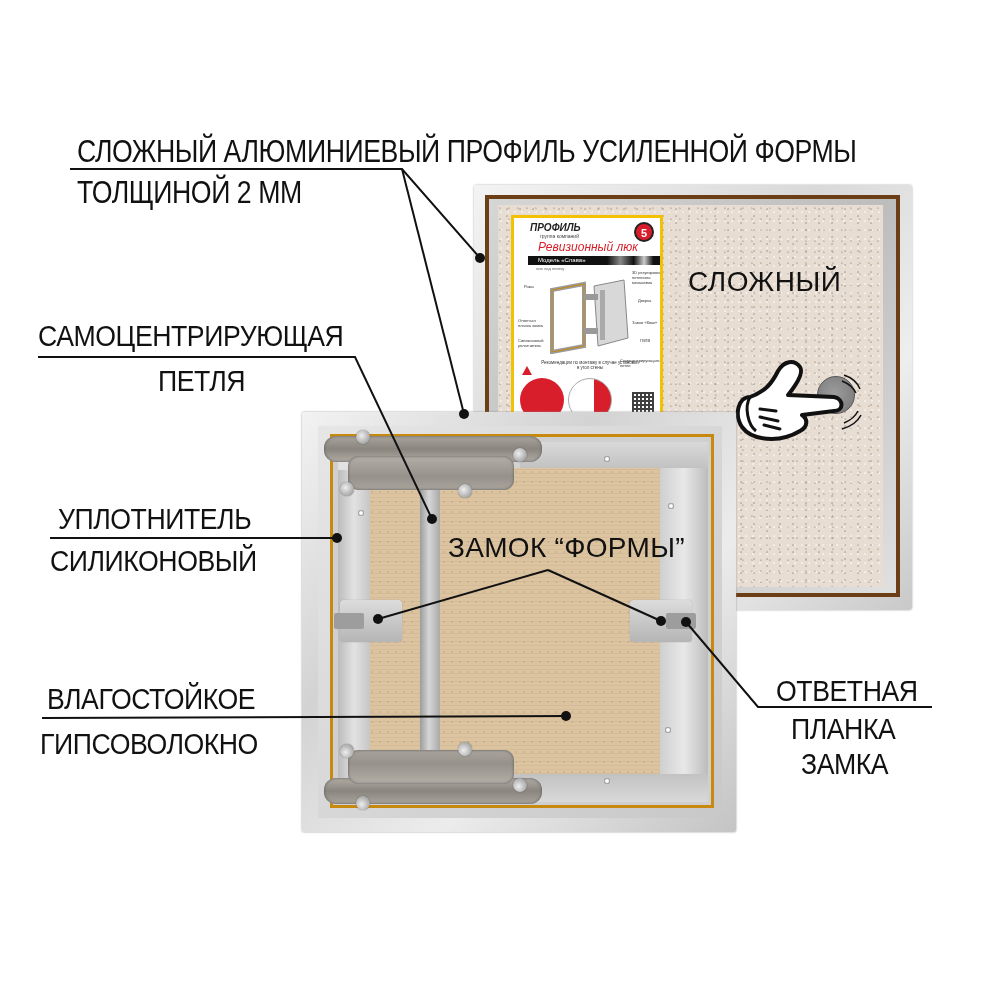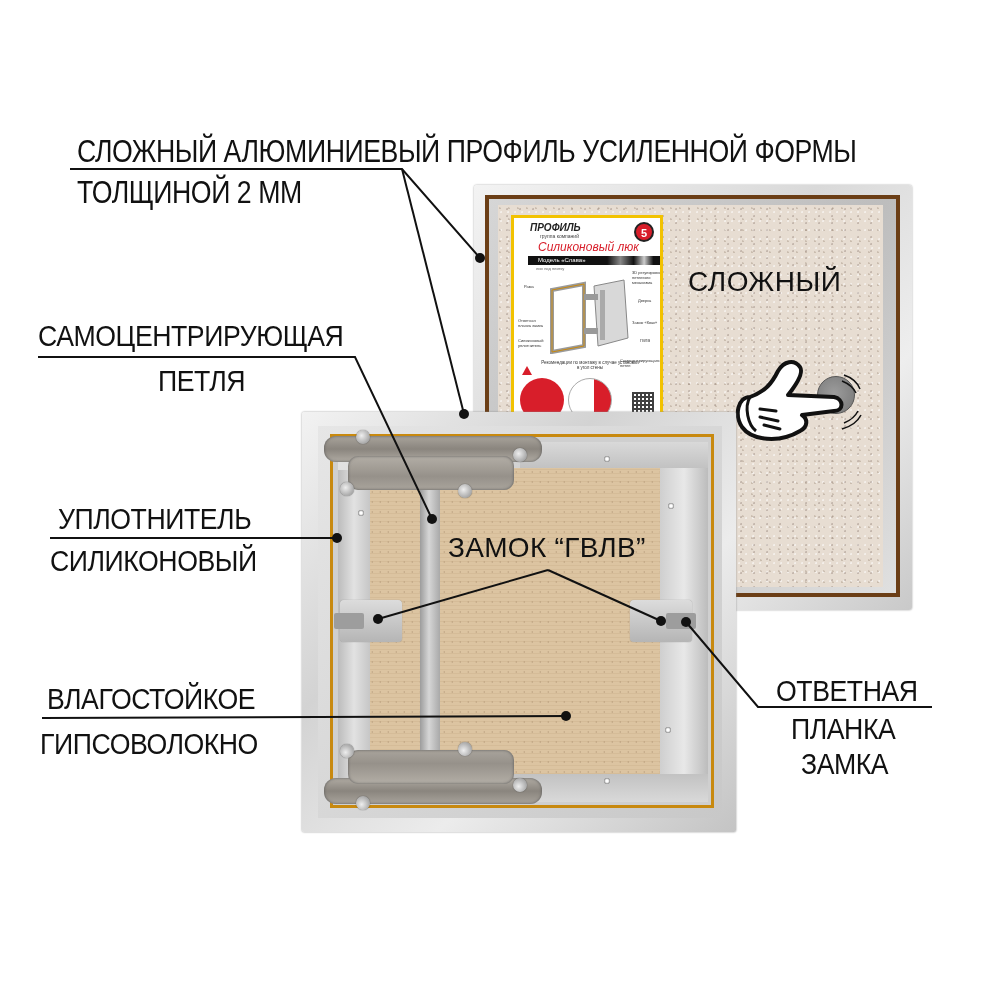--- a/index.html
+++ b/index.html
@@ -118,21 +118,21 @@
 <div>
   <div class="back-frame"></div>
   <div class="back-brown"></div>
   <div class="back-inner-frame"></div>
   <div class="back-board"></div>
 
   <div class="sticker">
     <div class="st-logo">ПРОФИЛЬ</div>
     <div class="st-logo-sub">группа компаний</div>
     <div class="st-badge">5</div>
-    <div class="st-title">Силиконовый люк</div>
+    <div class="st-title">Ревизионный люк</div>
     <div class="st-model">Модель «Слава»</div>
     <div class="st-model-sub">люк под плитку</div>
     <svg class="st-img" viewBox="0 0 90 78">
       <polygon points="8,14 40,8 40,70 8,76" fill="none" stroke="#9a9a9a" stroke-width="4"></polygon>
       <polygon points="8,14 40,8 40,70 8,76" fill="none" stroke="#c8890f" stroke-width="1"></polygon>
       <polygon points="50,10 80,4 84,62 54,70" fill="#d8d8d8" stroke="#888" stroke-width="1"></polygon>
       <rect x="40" y="18" width="14" height="6" fill="#999"></rect>
       <rect x="40" y="52" width="14" height="6" fill="#999"></rect>
       <rect x="56" y="14" width="5" height="50" fill="#aaa"></rect>
     </svg>
@@ -202,21 +202,21 @@
     <div class="bolt" style="left:38px; top:2px;"></div>
   </div>
 
   <div class="latch" style="left:340px; top:600px;">
     <div class="tongue" style="left:-6px;"></div>
   </div>
   <div class="latch" style="left:630px; top:600px;">
     <div class="tongue" style="left:36px;"></div>
   </div>
 
-  <div class="label" style="left:448px; top:534px; font-size:28px; letter-spacing:0.3px;">ЗАМОК “ГВЛВ”</div>
+  <div class="label" style="left:448px; top:534px; font-size:28px; letter-spacing:0.3px;">ЗАМОК “ФОРМЫ”</div>
 </div>
 
 <svg class="overlay" viewBox="0 0 1000 1000">
   <g stroke="#111" stroke-width="2" fill="none">
     <polyline points="70,169 402,169 480,258"></polyline>
     <polyline points="402,169 464,414"></polyline>
     <polyline points="38,357 355,357 432,519"></polyline>
     <polyline points="50,538 337,538"></polyline>
     <polyline points="548,570 378,619"></polyline>
     <polyline points="548,570 661,621"></polyline>

